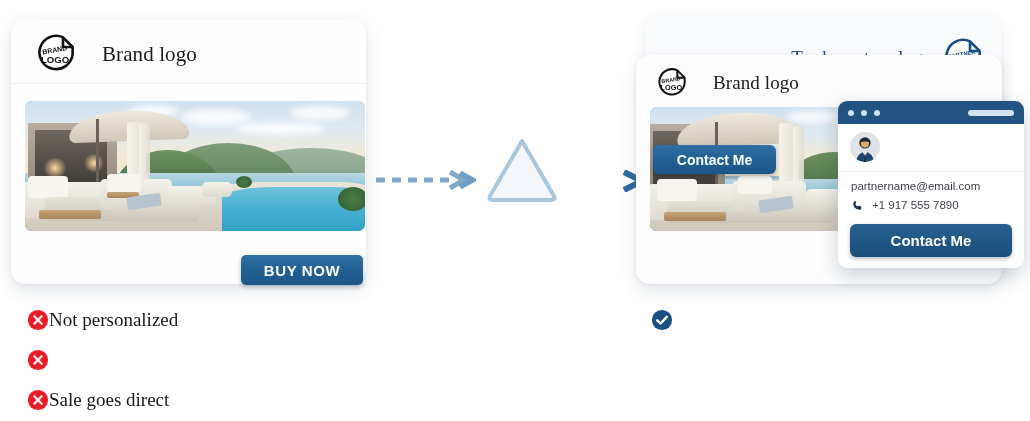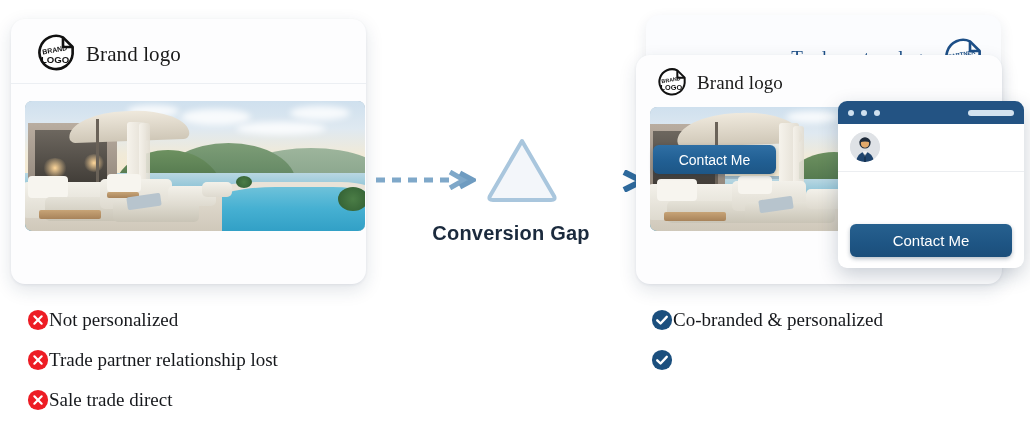--- a/index.html
+++ b/index.html
@@ -24,21 +24,21 @@
   #left-card{left:11px;top:19px;width:355px;height:265px;}
   .brand-row{position:absolute;display:flex;align-items:center;gap:9px;}
   #left-brand-row{left:24px;top:14px;}
 
   .badge-logo{
     width:42px;height:42px;position:relative;flex:0 0 auto;
   }
   .badge-logo svg{display:block;width:42px;height:42px;}
   .brand-title{
     font-family:"Liberation Serif", serif;
-    font-size:21px;color:#1a1a1a;letter-spacing:.1px;white-space:nowrap;
+    font-size:21px;color:#1a1a1a;letter-spacing:.1px;white-space:nowrap;margin-left:16px;
   }
 
   .hairline{position:absolute;left:0;right:0;height:1px;background:#eceff3;}
 
   .photo{
     position:absolute;border-radius:7px;overflow:hidden;
     background:#9fb8c4;
   }
   #left-photo{left:14px;top:82px;width:340px;height:130px;}
 
@@ -71,21 +71,21 @@
   .wood{position:absolute;background:linear-gradient(180deg,#c7a477,#a8835a);border-radius:2px;}
   .towel{position:absolute;background:#b7c4cd;border-radius:2px;transform:rotate(-8deg);}
   .plant{position:absolute;background:radial-gradient(circle,#4b7d46,#2f5c31);border-radius:50%;}
 
   
   .btn{
     display:flex;align-items:center;justify-content:center;
     color:#ffffff;border-radius:5px;
     background:linear-gradient(180deg,#2f6fa4 0%,#215f93 55%,#1d5686 100%);
     box-shadow:0 2px 4px rgba(16,42,70,.3);
-    font-weight:normal;white-space:nowrap;
+    font-weight:bold;white-space:nowrap;
   }
   #buy-now{position:absolute;left:230px;top:236px;width:122px;height:30px;
     font-size:15px;letter-spacing:.6px;}
 
   
   #center{position:absolute;left:372px;top:0;width:278px;height:421px;}
   #dashed-arrow{position:absolute;left:4px;top:170px;}
   #triangle{position:absolute;left:112px;top:134px;}
   #solid-arrow{position:absolute;left:178px;top:170px;}
   #conversion-gap{
@@ -208,20 +208,21 @@
         <div class="lounger" style="left:42%;top:65%;width:48px;height:20px;"></div>
         <div class="lounger" style="left:52%;top:62%;width:30px;height:15px;"></div>
         <div class="wood" style="left:4%;top:84%;width:62px;height:9px;"></div>
         <div class="wood" style="left:24%;top:70%;width:32px;height:6px;"></div>
         <div class="towel" style="left:30%;top:72%;width:34px;height:13px;"></div>
         <div class="plant" style="left:92%;top:66%;width:30px;height:24px;"></div>
         <div class="plant" style="left:62%;top:58%;width:16px;height:12px;"></div>
       </div>
     </div>
 
+    <div class="btn" id="buy-now">BUY NOW</div>
   </div>
 
   <div id="center">
     <svg id="dashed-arrow" width="100" height="20" viewBox="0 0 100 20">
       <line x1="0" y1="10" x2="76" y2="10" stroke="#7fa8c9" stroke-width="5" stroke-dasharray="9 7" stroke-linecap="butt"></line>
       <path d="M74 2 L88 10 L74 18" fill="none" stroke="#7fa8c9" stroke-width="5" stroke-linejoin="miter" stroke-linecap="butt"></path>
       <path d="M84 3 L97 10 L84 17" fill="none" stroke="#6f9cc1" stroke-width="5" stroke-linejoin="miter" stroke-linecap="butt"></path>
     </svg>
 
     <svg id="triangle" width="76" height="72" viewBox="0 0 76 72">
@@ -232,21 +233,20 @@
       <defs>
         <linearGradient id="ag" x1="0" y1="0" x2="1" y2="0">
           <stop offset="0" stop-color="#9cbfd9"></stop>
           <stop offset="1" stop-color="#2f6b9e"></stop>
         </linearGradient>
       </defs>
       <line x1="0" y1="11" x2="78" y2="11" stroke="url(#ag)" stroke-width="6"></line>
       <path d="M74 2 L92 11 L74 20" fill="none" stroke="#2f6b9e" stroke-width="6" stroke-linejoin="miter"></path>
     </svg>
 
-    <div id="conversion-gap">Conversion Gap</div>
   </div>
 
   <div class="card" id="right-back-card">
     <div id="partner-row">
       <span class="partner-title">Trade partner logo</span>
       <span class="badge-logo">
         <svg viewBox="0 0 48 48">
           <path d="M32 5 L43 16 L43 24 A19 19 0 1 1 32 5 Z" fill="#ffffff" stroke="#1d4f87" stroke-width="3" stroke-linejoin="round"></path>
           <path d="M32 5 L32 16 L43 16" fill="none" stroke="#1d4f87" stroke-width="3" stroke-linejoin="round"></path>
           <text x="23" y="22" font-family="Liberation Sans, sans-serif" font-size="6.6" font-weight="bold" fill="#1d4f87" text-anchor="middle" transform="rotate(-10 23 22)">PARTNER</text>
@@ -320,20 +320,31 @@
           <circle cx="15" cy="11" r="5.6" fill="#1f2b3a"></circle>
           <circle cx="15" cy="11.6" r="4.1" fill="#e2a96b"></circle>
           <path d="M15 5.6 a5.6 5.6 0 0 1 5.6 5 q-5.6 -2.4 -11.2 0 A5.6 5.6 0 0 1 15 5.6z" fill="#1f2b3a"></path>
           <path d="M6 30 q1.2 -9 9 -10.2 q7.8 1.2 9 10.2 z" fill="#20456e"></path>
           <path d="M12.6 19.6 L15 25 L17.4 19.6 q-2.4 -1 -4.8 0z" fill="#f2f3f5"></path>
           <path d="M14.4 22.4 L15.6 22.4 L15.9 30 L14.1 30z" fill="#16324f"></path>
         </svg>
       </span>
     </div>
 
+    <div id="contact-details">
+      <div id="contact-email">partnername@email.com</div>
+      <div id="contact-phone-row">
+        <span class="phone-ic">
+          <svg width="13" height="13" viewBox="0 0 24 24">
+            <path d="M6.6 2.6c.8 0 1.4.5 1.7 1.2l1 2.5c.3.8.1 1.6-.5 2.1l-1 .9c1 2 2.6 3.6 4.6 4.6l.9-1c.5-.6 1.3-.8 2.1-.5l2.5 1c.7.3 1.2.9 1.2 1.7v2.6c0 1.2-1 2.2-2.2 2C8.6 19 5 15.4 4 8.1 3.8 6.9 4.8 5.9 6 5.9z" fill="#16324f"></path>
+          </svg>
+        </span>
+        <span id="contact-phone">+1 917 555 7890</span>
+      </div>
+    </div>
 
     <div class="btn" id="contact-cta">Contact Me</div>
   </div>
 
   <div class="bullets" id="left-bullets">
     <div class="bullet">
       <span class="bullet-ic">
         <svg width="22" height="22" viewBox="0 0 24 24">
           <circle cx="12" cy="12" r="11" fill="#ed1c24"></circle>
           <path d="M8 8 L16 16 M16 8 L8 16" stroke="#ffffff" stroke-width="2.4" stroke-linecap="round"></path>
@@ -341,46 +352,36 @@
       </span>
       <span class="bullet-text">Not personalized</span>
     </div>
     <div class="bullet">
       <span class="bullet-ic">
         <svg width="22" height="22" viewBox="0 0 24 24">
           <circle cx="12" cy="12" r="11" fill="#ed1c24"></circle>
           <path d="M8 8 L16 16 M16 8 L8 16" stroke="#ffffff" stroke-width="2.4" stroke-linecap="round"></path>
         </svg>
       </span>
-      <span class="bullet-text">Trade partner relationship lost</span>
     </div>
     <div class="bullet">
       <span class="bullet-ic">
         <svg width="22" height="22" viewBox="0 0 24 24">
           <circle cx="12" cy="12" r="11" fill="#ed1c24"></circle>
           <path d="M8 8 L16 16 M16 8 L8 16" stroke="#ffffff" stroke-width="2.4" stroke-linecap="round"></path>
         </svg>
       </span>
-      <span class="bullet-text">Sale trade direct</span>
+      <span class="bullet-text">Sale goes direct</span>
     </div>
   </div>
 
   <div class="bullets" id="right-bullets">
     <div class="bullet">
       <span class="bullet-ic">
         <svg width="22" height="22" viewBox="0 0 24 24">
           <circle cx="12" cy="12" r="11" fill="#1b4f7e"></circle>
           <path d="M6.8 12.3 L10.4 15.8 L17.2 8.6" fill="none" stroke="#ffffff" stroke-width="2.6" stroke-linecap="round" stroke-linejoin="round"></path>
         </svg>
       </span>
-      <span class="bullet-text">Co-branded &amp; personalized</span>
-    </div>
-    <div class="bullet">
-      <span class="bullet-ic">
-        <svg width="22" height="22" viewBox="0 0 24 24">
-          <circle cx="12" cy="12" r="11" fill="#1b4f7e"></circle>
-          <path d="M6.8 12.3 L10.4 15.8 L17.2 8.6" fill="none" stroke="#ffffff" stroke-width="2.6" stroke-linecap="round" stroke-linejoin="round"></path>
-        </svg>
-      </span>
     </div>
   </div>
 
 </div>
 
 </body></html>

